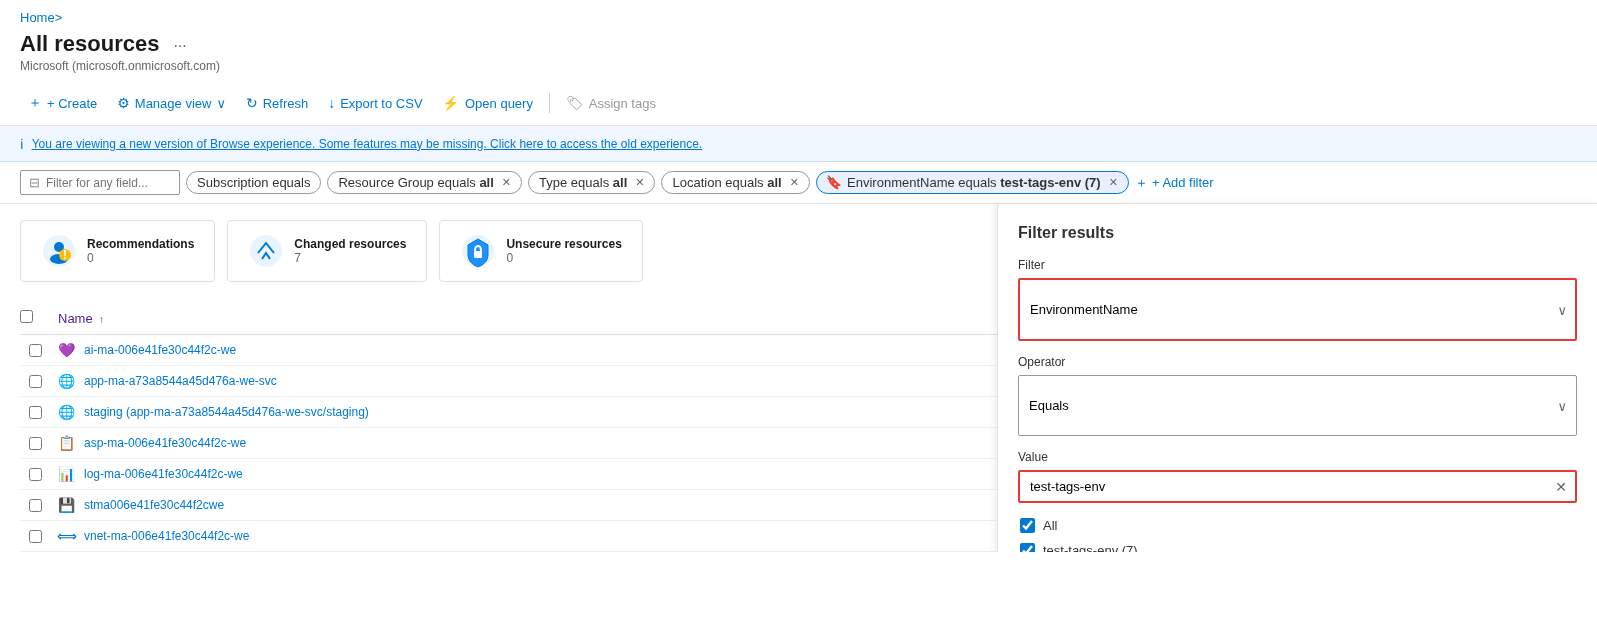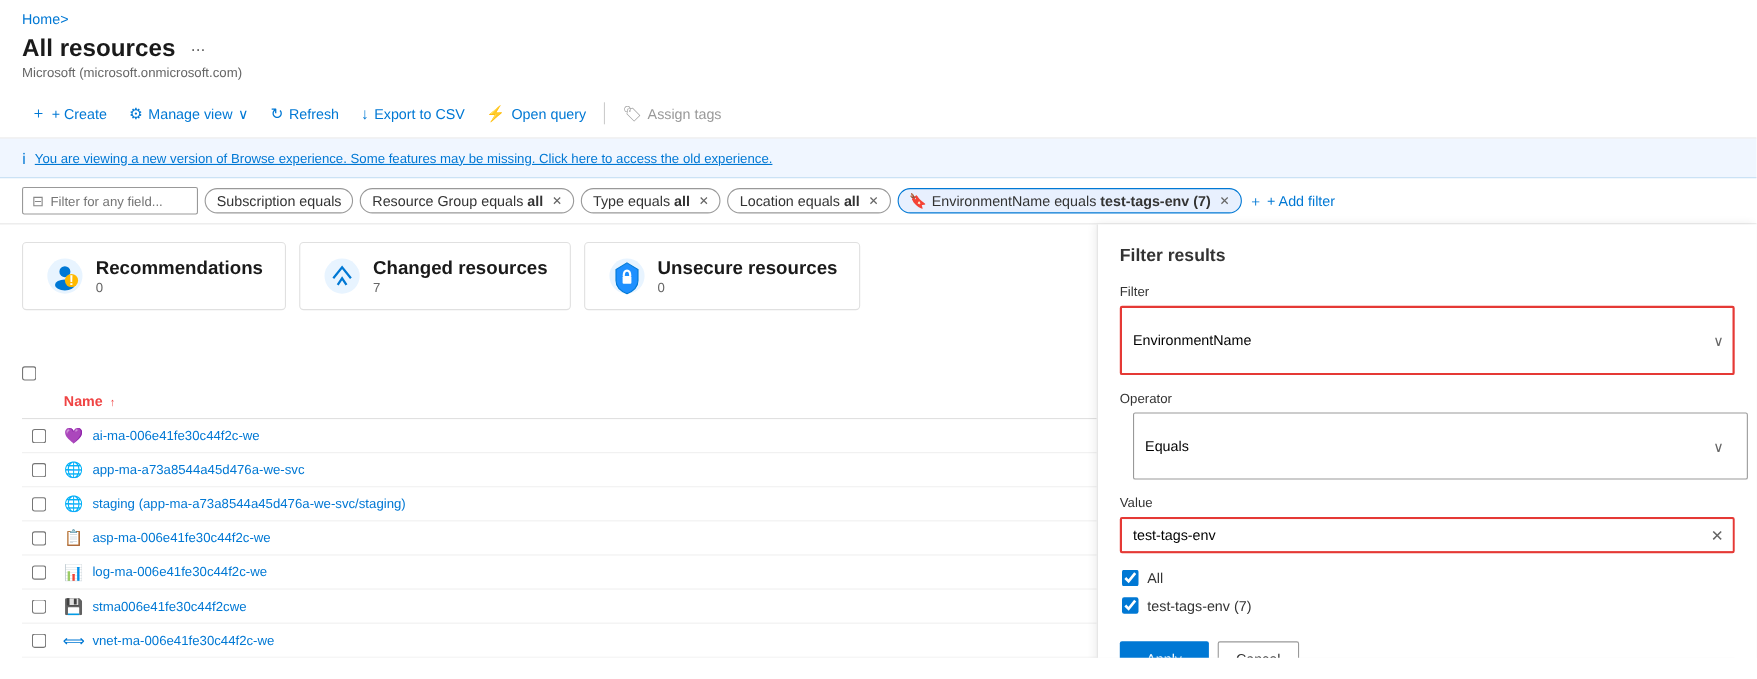--- a/index.html
+++ b/index.html
@@ -32,27 +32,27 @@
     .filter-tag-active { background: #e8f0fe; border-color: #0078d4; }
     .add-filter-btn { display: flex; align-items: center; gap: 4px; color: #0078d4; cursor: pointer; font-size: 12px; background: none; border: none; }
     
     .content-area { display: flex; position: relative; }
     
     .main-content { flex: 1; padding: 0 20px; }
     
     .summary-cards { display: flex; gap: 12px; padding: 16px 0; }
     .summary-card { display: flex; align-items: center; gap: 10px; border: 1px solid #e0e0e0; border-radius: 4px; padding: 12px 20px; min-width: 180px; cursor: pointer; }
     .card-icon { width: 36px; height: 36px; display: flex; align-items: center; justify-content: center; font-size: 22px; }
-    .card-text .card-label { font-size: 17px; font-weight: 600; color: #1a1a1a; }
+    .card-text .card-label { font-size: 12px; font-weight: 600; color: #1a1a1a; }
     .card-text .card-count { font-size: 12px; color: #666; }
     
     .table-section { margin-top: 4px; }
     .table-header { display: flex; align-items: center; padding: 8px 0; border-bottom: 1px solid #e0e0e0; gap: 8px; }
     .col-checkbox { width: 30px; }
-    .col-name { flex: 1; font-weight: 700; font-size: 12px; color: #ef4444; cursor: pointer; margin-top: 47px; }
+    .col-name { flex: 1; font-weight: 400; font-size: 12px; color: #4c1d95; cursor: pointer; }
     .col-type { width: 220px; font-weight: 600; font-size: 12px; color: #605e5c; }
     .col-dots { width: 30px; }
     
     .table-row-item { display: flex; align-items: center; padding: 6px 0; border-bottom: 1px solid #f0f0f0; gap: 8px; }
     .row-checkbox { width: 30px; display: flex; justify-content: center; }
     .row-checkbox input { cursor: pointer; }
     .row-name { flex: 1; display: flex; align-items: center; gap: 8px; }
     .row-name a { color: #0078d4; text-decoration: none; font-size: 12px; }
     .row-icon { width: 18px; height: 18px; display: flex; align-items: center; justify-content: center; }
     .row-type { width: 220px; font-size: 12px; color: #333; }
@@ -60,21 +60,21 @@
     
     
     .filter-panel { width: 600px; background: #fff; border-left: 1px solid #e0e0e0; padding: 20px; position: absolute; right: 0; top: 0; min-height: 400px; box-shadow: -2px 0 8px rgba(0,0,0,0.08); }
     .panel-title { font-size: 16px; font-weight: 600; margin-bottom: 16px; }
     .panel-label { font-size: 12px; color: #333; margin-bottom: 6px; font-weight: 500; }
     
     .panel-select-wrapper { position: relative; margin-bottom: 14px; }
     .panel-select { width: 100%; border: 2px solid #e53935; border-radius: 2px; padding: 22px 10px; font-size: 13px; appearance: none; background: #fff; cursor: pointer; outline: none; }
     .panel-select-arrow { position: absolute; right: 10px; top: 50%; transform: translateY(-50%); pointer-events: none; color: #666; }
     
-    .panel-select-normal { border: 1px solid #999; margin-left: 12px; }
+    .panel-select-normal { border: 1px solid #999; }
     
     .value-input-wrapper { position: relative; margin-bottom: 10px; border: 2px solid #e53935; border-radius: 2px; }
     .value-input { width: 100%; border: none; outline: none; padding: 7px 30px 7px 10px; font-size: 13px; }
     .value-input-clear { position: absolute; right: 8px; top: 50%; transform: translateY(-50%); cursor: pointer; color: #666; font-size: 14px; background: none; border: none; }
     
     .checkbox-item { display: flex; align-items: center; gap: 8px; padding: 5px 2px; font-size: 13px; }
     .checkbox-item input[type=checkbox] { width: 15px; height: 15px; accent-color: #0078d4; cursor: pointer; }
     
     .panel-actions { display: flex; gap: 8px; margin-top: 20px; }
     .btn-apply { background: #0078d4; color: #fff; border: none; padding: 8px 24px; cursor: pointer; font-size: 13px; border-radius: 2px; }

